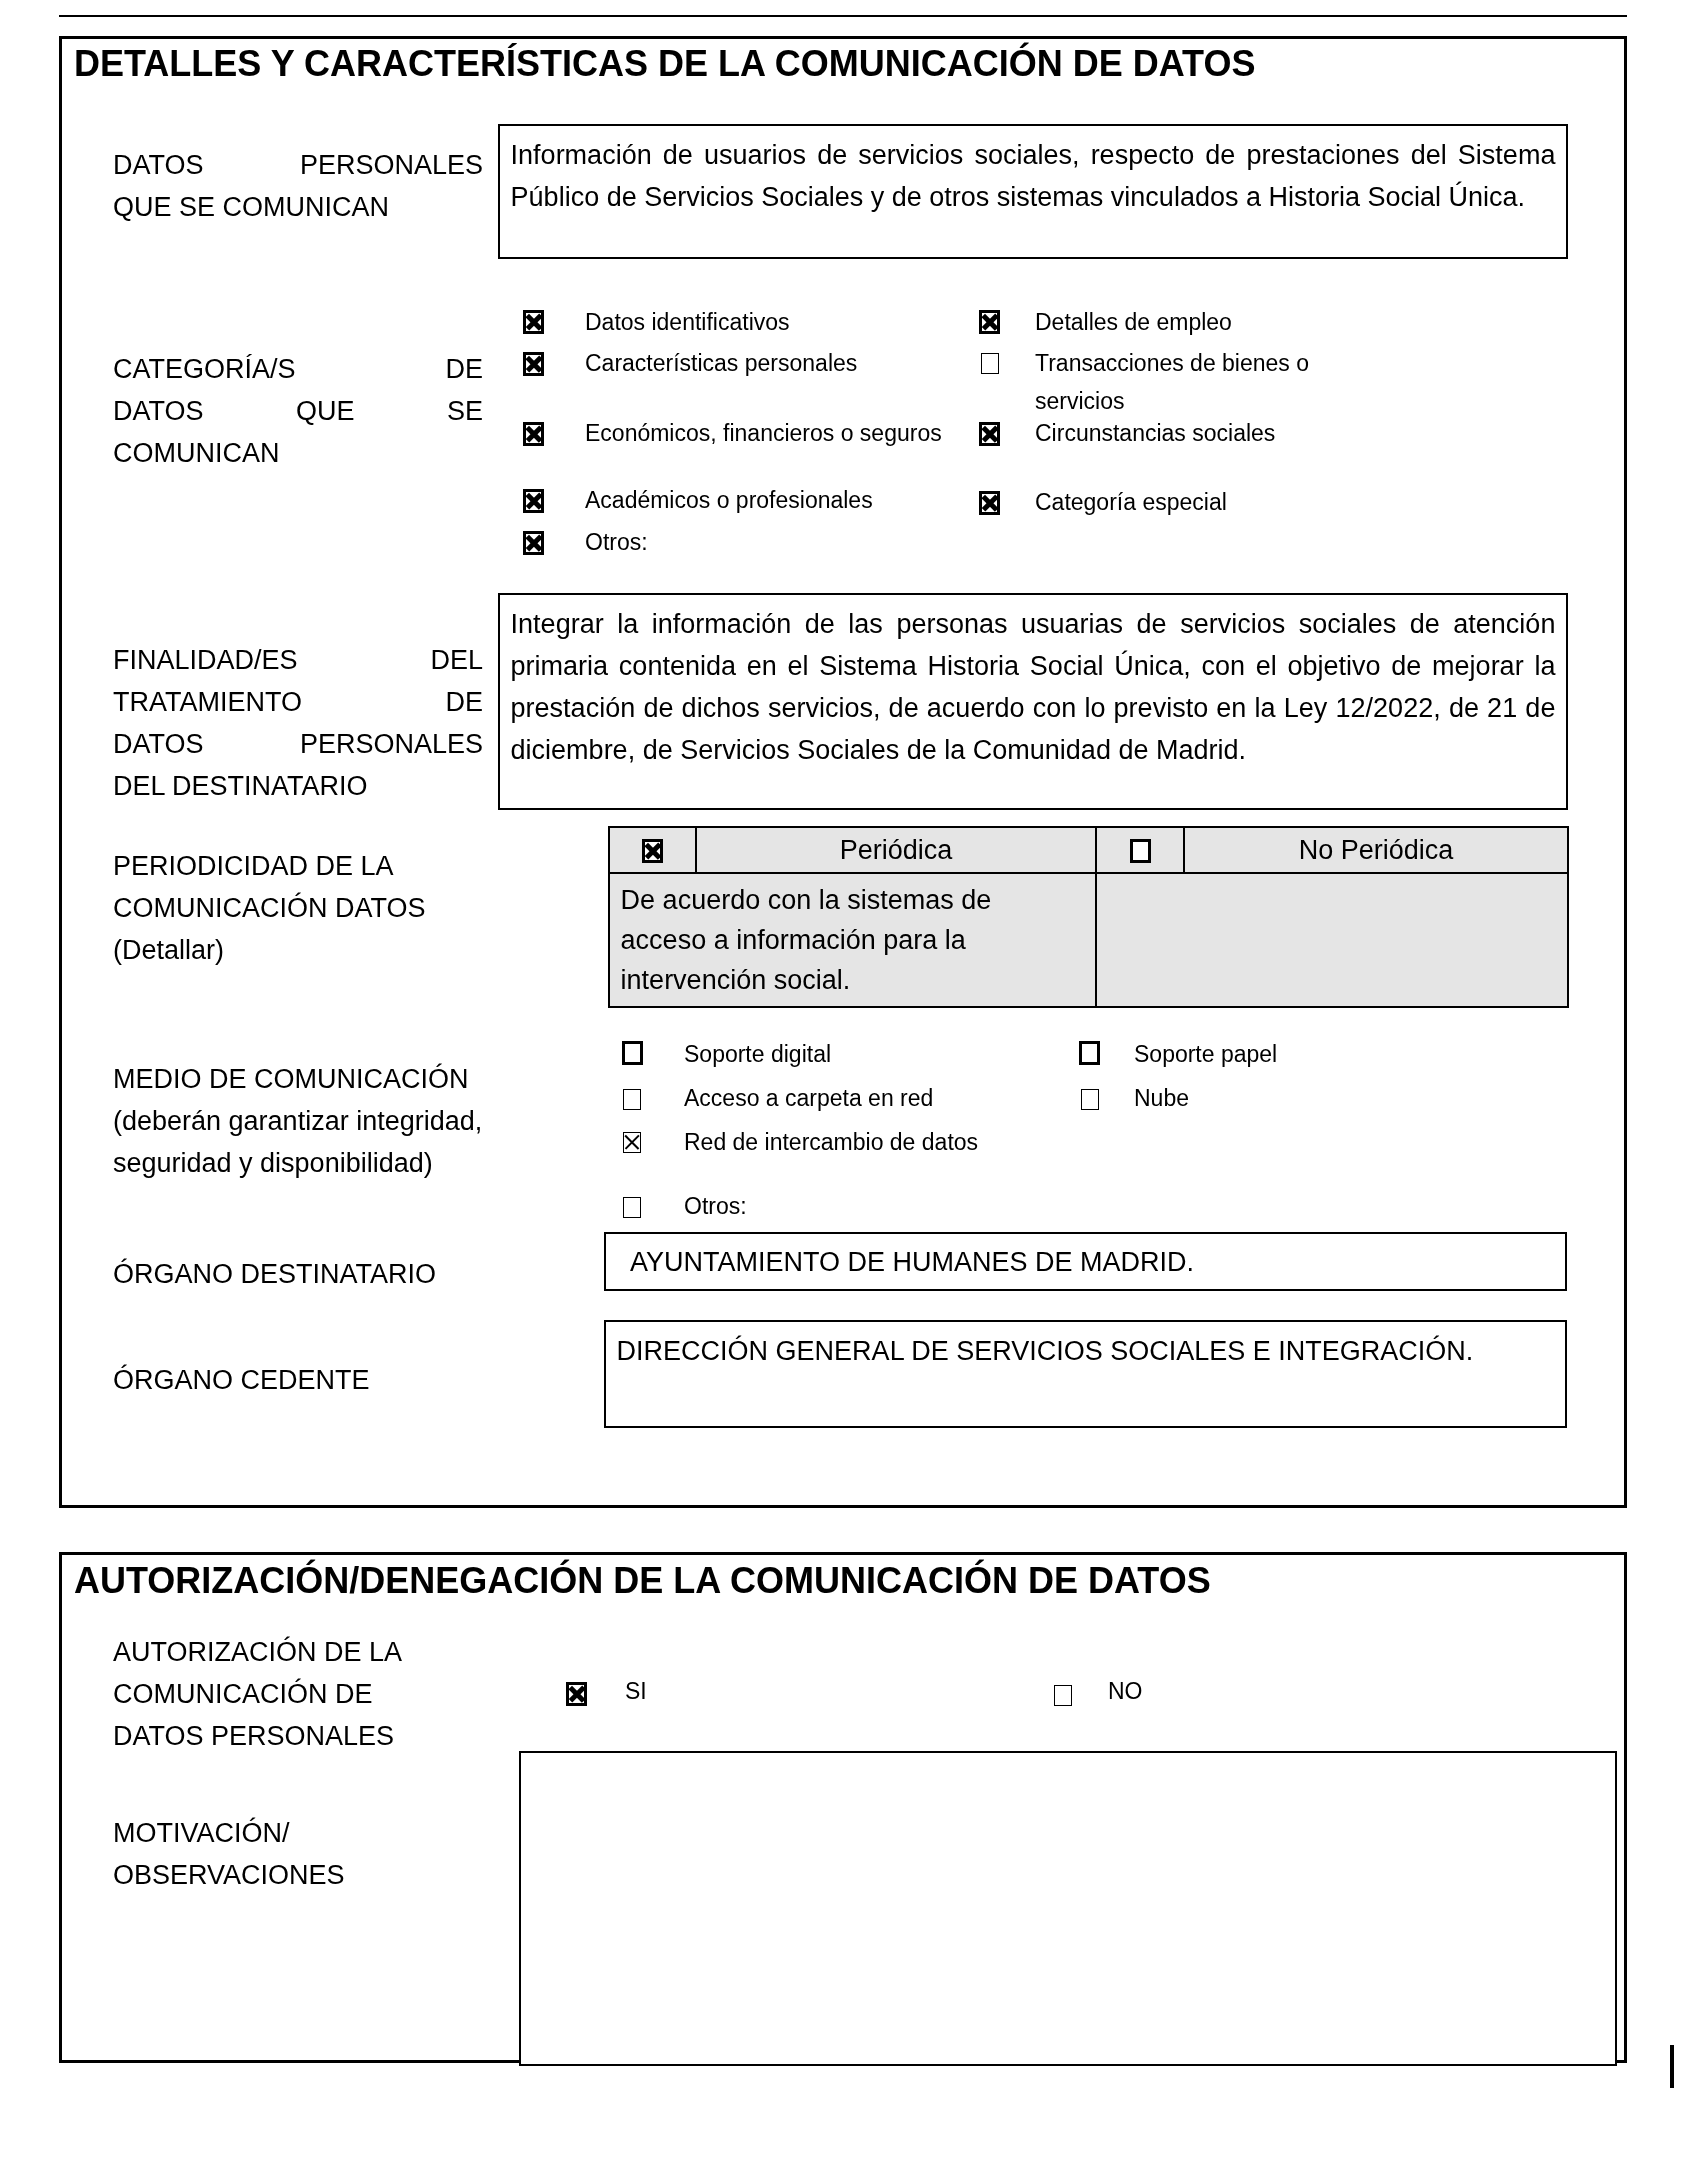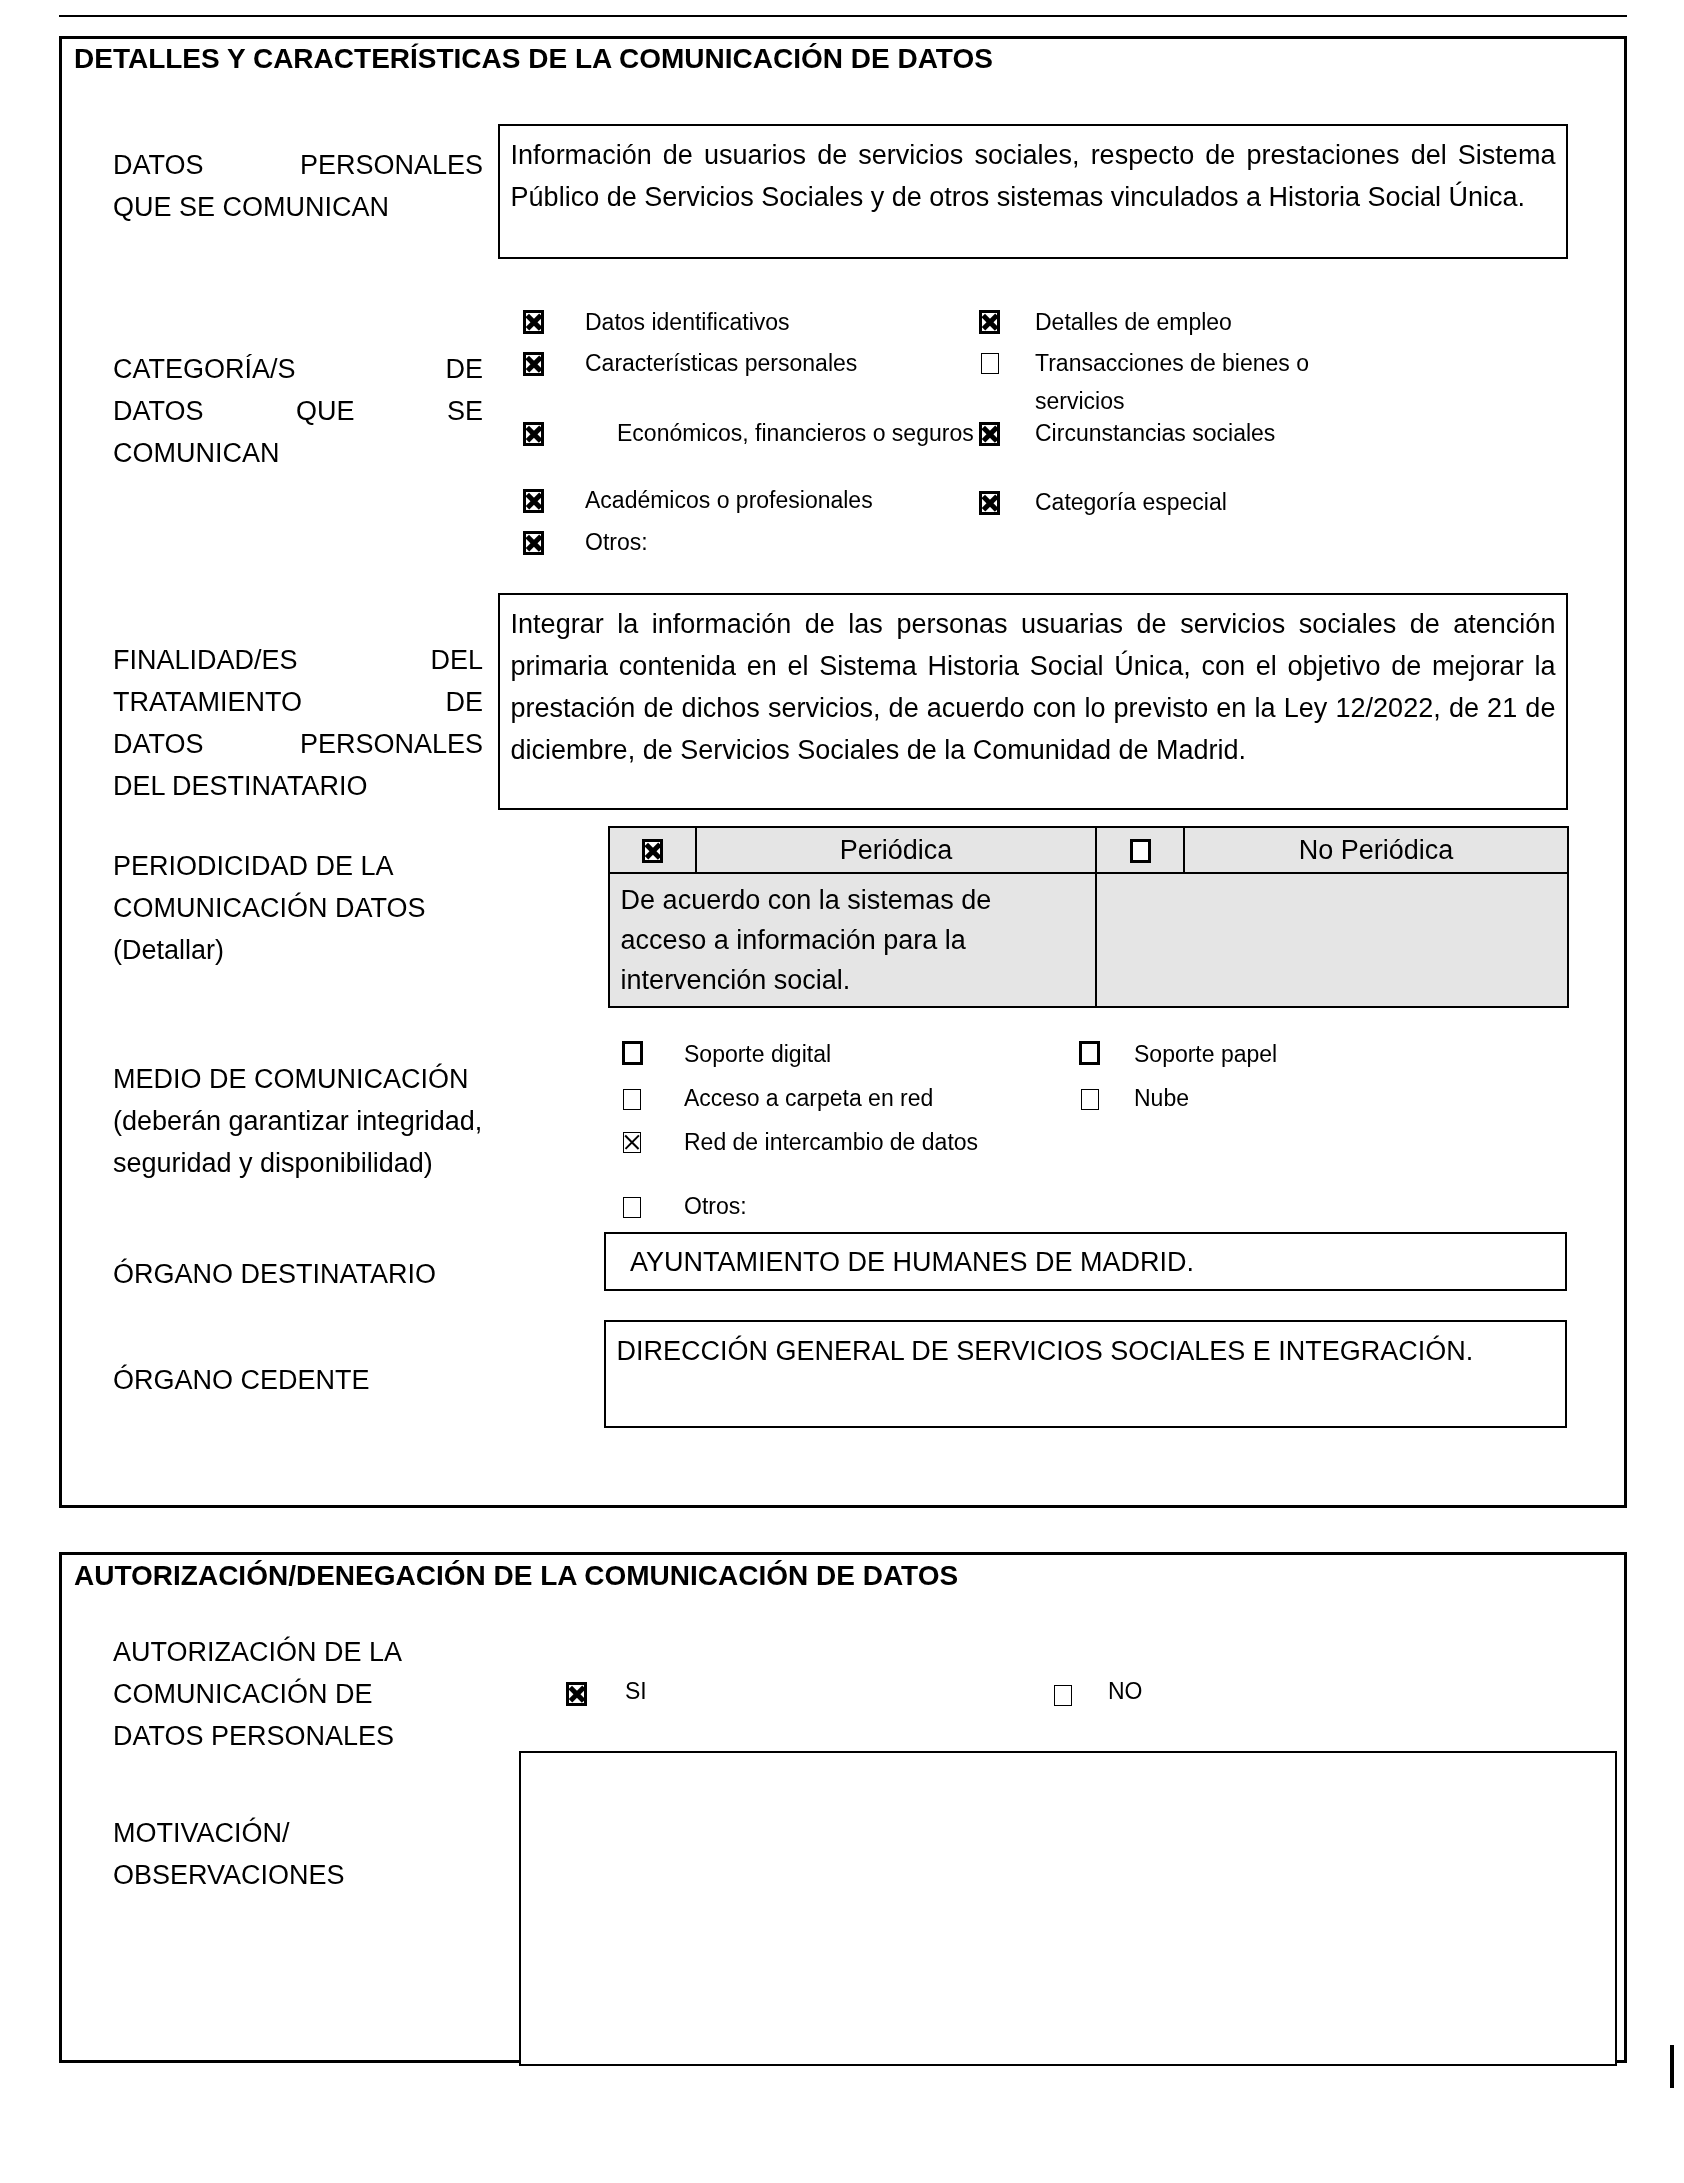--- a/index.html
+++ b/index.html
@@ -2,21 +2,21 @@
 <html style="font-size:12px"><head>
 <meta charset="utf-8">
 <style>
   html,body{margin:0;padding:0;background:#888;}
   .page{
     position:relative;width:1685px;height:2183px;background:#ffffff;
     font-family:"Liberation Sans","DejaVu Sans",sans-serif;color:#000;
     overflow:hidden;
   }
   .sec{position:absolute;border:3px solid #000;box-sizing:border-box;background:#fff;}
-  .sec-title{position:absolute;font-weight:bold;font-size:28px;letter-spacing:0px;white-space:nowrap;}
+  .sec-title{position:absolute;font-weight:bold;font-size:36px;letter-spacing:0px;white-space:nowrap;}
   .lab{position:absolute;font-size:27px;line-height:42px;}
   .lab .jl{text-align:justify;text-align-last:justify;}
   .vbox{position:absolute;border:2.3px solid #000;box-sizing:border-box;font-size:27px;line-height:42px;padding:7.6px 10.6px;background:#fff;}
   .just{text-align:justify;}
   .item-label{position:absolute;font-size:23px;line-height:38px;}
   .cb{position:absolute;box-sizing:border-box;background:#fff;}
   .cb-bold{width:21px;height:24px;border:3px solid #000;}
   .cb-thin{width:18px;height:20.5px;border:1.5px solid #000;}
   .cb.checked::before,.cb.checked::after{content:"";position:absolute;left:50%;top:50%;width:125%;height:4.6px;background:#000;}
   .cb.checked::before{transform:translate(-50%,-50%) rotate(45deg);}
@@ -54,21 +54,21 @@
     <div>COMUNICAN</div>
   </div>
 
   <span class="cb cb-bold checked" style="left:523px;top:310px;"></span>
   <div class="item-label" style="left:585px;top:303px;width:380px;">Datos identificativos</div>
 
   <span class="cb cb-bold checked" style="left:523px;top:352px;"></span>
   <div class="item-label" style="left:585px;top:344px;width:380px;">Características personales</div>
 
   <span class="cb cb-bold checked" style="left:523px;top:422px;"></span>
-  <div class="item-label" style="left:585px;top:414px;width:380px;margin-left:32px;">Económicos, financieros o seguros</div>
+  <div class="item-label" style="left:585px;top:414px;width:380px;">Económicos, financieros o seguros</div>
 
   <span class="cb cb-bold checked" style="left:523px;top:489px;"></span>
   <div class="item-label" style="left:585px;top:481px;width:380px;">Académicos o profesionales</div>
 
   <span class="cb cb-bold checked" style="left:523px;top:531px;"></span>
   <div class="item-label" style="left:585px;top:523px;width:380px;">Otros:</div>
 
   <span class="cb cb-bold checked" style="left:979px;top:310px;"></span>
   <div class="item-label" style="left:1035px;top:303px;width:342px;">Detalles de empleo</div>
 

